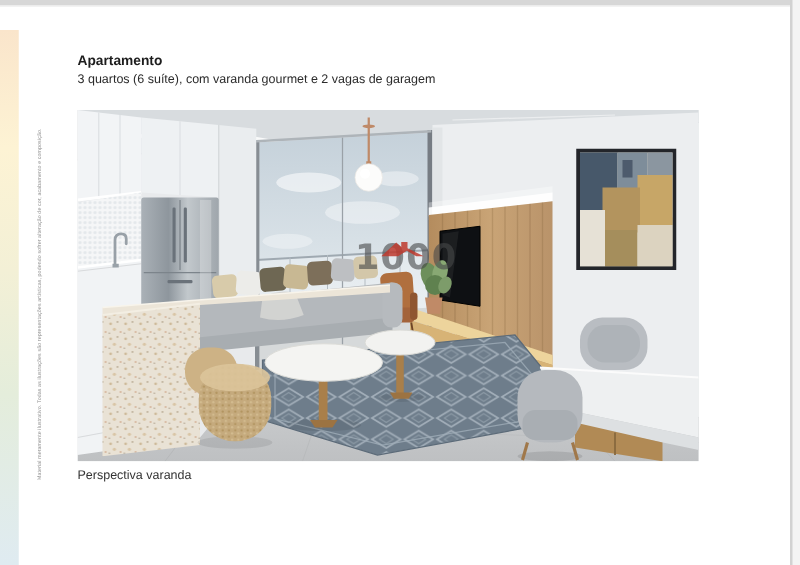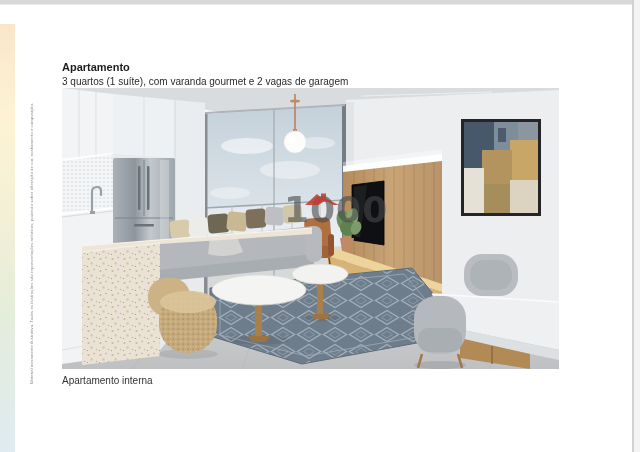--- a/index.html
+++ b/index.html
@@ -7,43 +7,43 @@
         font-family:"Liberation Sans",sans-serif;}
   .top-bar{position:absolute;left:0;top:0;width:640px;height:4px;background:#d7d7d7;
            border-bottom:1px solid #ececec;}
   .right-edge{position:absolute;top:0;right:0;width:6px;height:452px;background:#f4f4f4;
               border-left:2px solid #d2d2d2;}
   .accent-strip{position:absolute;left:0;top:24px;width:15px;height:428px;
     background:linear-gradient(180deg,#fae5cb 0%,#fdf3d4 22%,#f3f0d6 45%,#e4eddb 68%,#dfebf1 100%);}
   .disclaimer{position:absolute;left:29px;top:384px;width:302px;transform:rotate(-90deg);
     transform-origin:0 0;font-size:4.2px;letter-spacing:.1px;color:#8f8f8f;white-space:nowrap;}
   .header{position:absolute;left:62px;top:43px;}
-  .title{margin:18px 0 3px 0;font-size:11px;font-weight:bold;color:#1d1d1d;}
+  .title{margin:0 0 3px 0;font-size:11px;font-weight:bold;color:#1d1d1d;}
   .subtitle{margin:0;font-size:10px;color:#2b2b2b;}
   .render{position:absolute;left:62px;top:88px;width:497px;height:281px;overflow:hidden;
           background:#e8eaec;}
   .render svg{position:absolute;left:0;top:0;}
   .watermark{position:absolute;left:222px;top:104px;pointer-events:none;}
   .watermark .roof{display:block;margin:0 0 -1px 20px;opacity:.85;}
-  .wm-text{display:block;font-family:"DejaVu Sans",sans-serif;font-size:36px;font-weight:bold;
+  .wm-text{display:block;font-family:"DejaVu Sans",sans-serif;font-size:28px;font-weight:bold;
            line-height:1;color:rgba(70,72,74,.6);letter-spacing:1px;}
   .captions{position:absolute;left:62px;top:374px;font-size:10px;color:#333;line-height:14px;}
 </style>
 </head>
 <body>
 
 <div class="page">
   <div class="top-bar"></div>
   <div class="right-edge"></div>
   <div class="accent-strip"></div>
   <div class="disclaimer">Material meramente ilustrativo. Todas as ilustrações são representações artísticas, podendo sofrer alteração de cor, acabamento e composição.</div>
 
   <div class="header">
     <h1 class="title">Apartamento</h1>
-    <p class="subtitle">3 quartos (1 suíte), com varanda gourmet e 2 vagas de garagem</p>
+    <p class="subtitle">3 quartos (6 suíte), com varanda gourmet e 2 vagas de garagem</p>
   </div>
 
   <div class="render">
     <svg viewBox="0 0 497 281" width="497" height="281">
       <defs>
         <linearGradient id="skyg" x1="0" y1="0" x2="0" y2="1">
           <stop offset="0" stop-color="#c5d1da"></stop>
             <stop offset=".6" stop-color="#dde5ea"></stop>
           <stop offset="1" stop-color="#eef1f2"></stop>
         </linearGradient>
@@ -290,15 +290,15 @@
 
     <div class="watermark">
       <svg class="roof" width="36" height="14" viewBox="0 0 36 14">
         <path d="M1 13 L13 2 L17 5.5 L17 1.5 L22 1.5 L22 6.5 L35 13 L29 13 L21.5 8.5 L14.5 13 Z" fill="#bf3a2e"></path>
       </svg>
       <span class="wm-text">1000</span>
     </div>
   </div>
 
   <div class="captions">
-    <div>Apartamento interna</div>
+    <div>Perspectiva varanda</div>
   </div>
 </div>
 
 </body></html>

